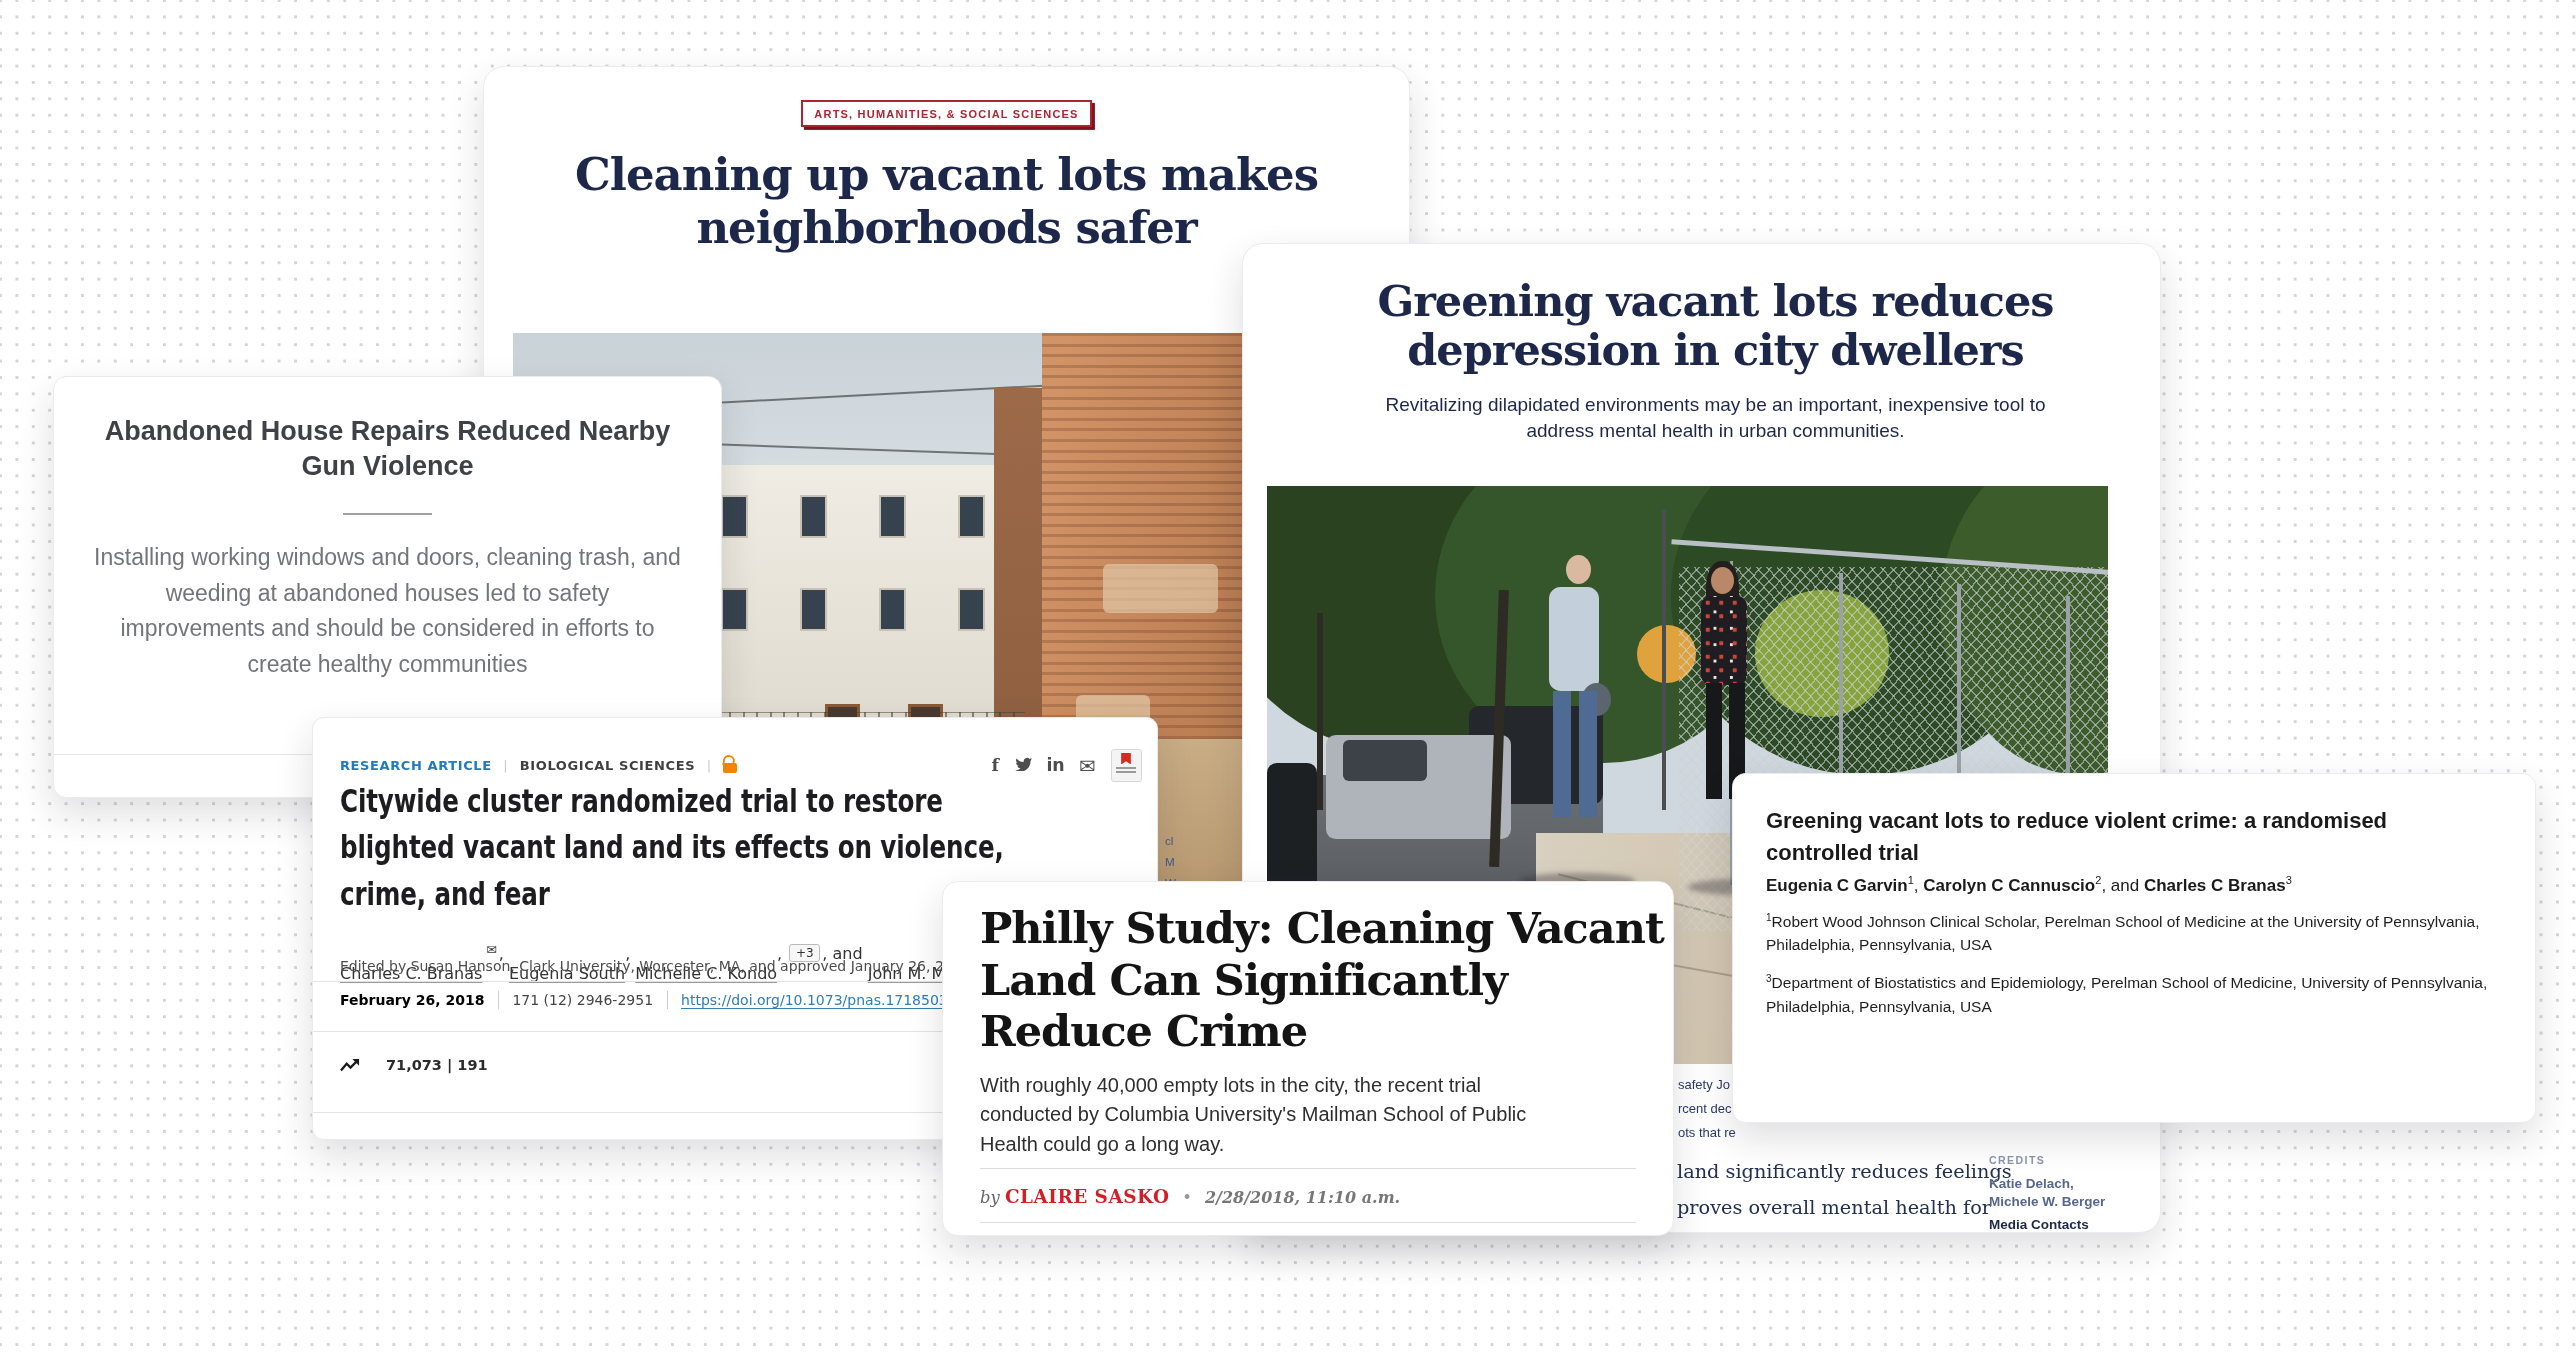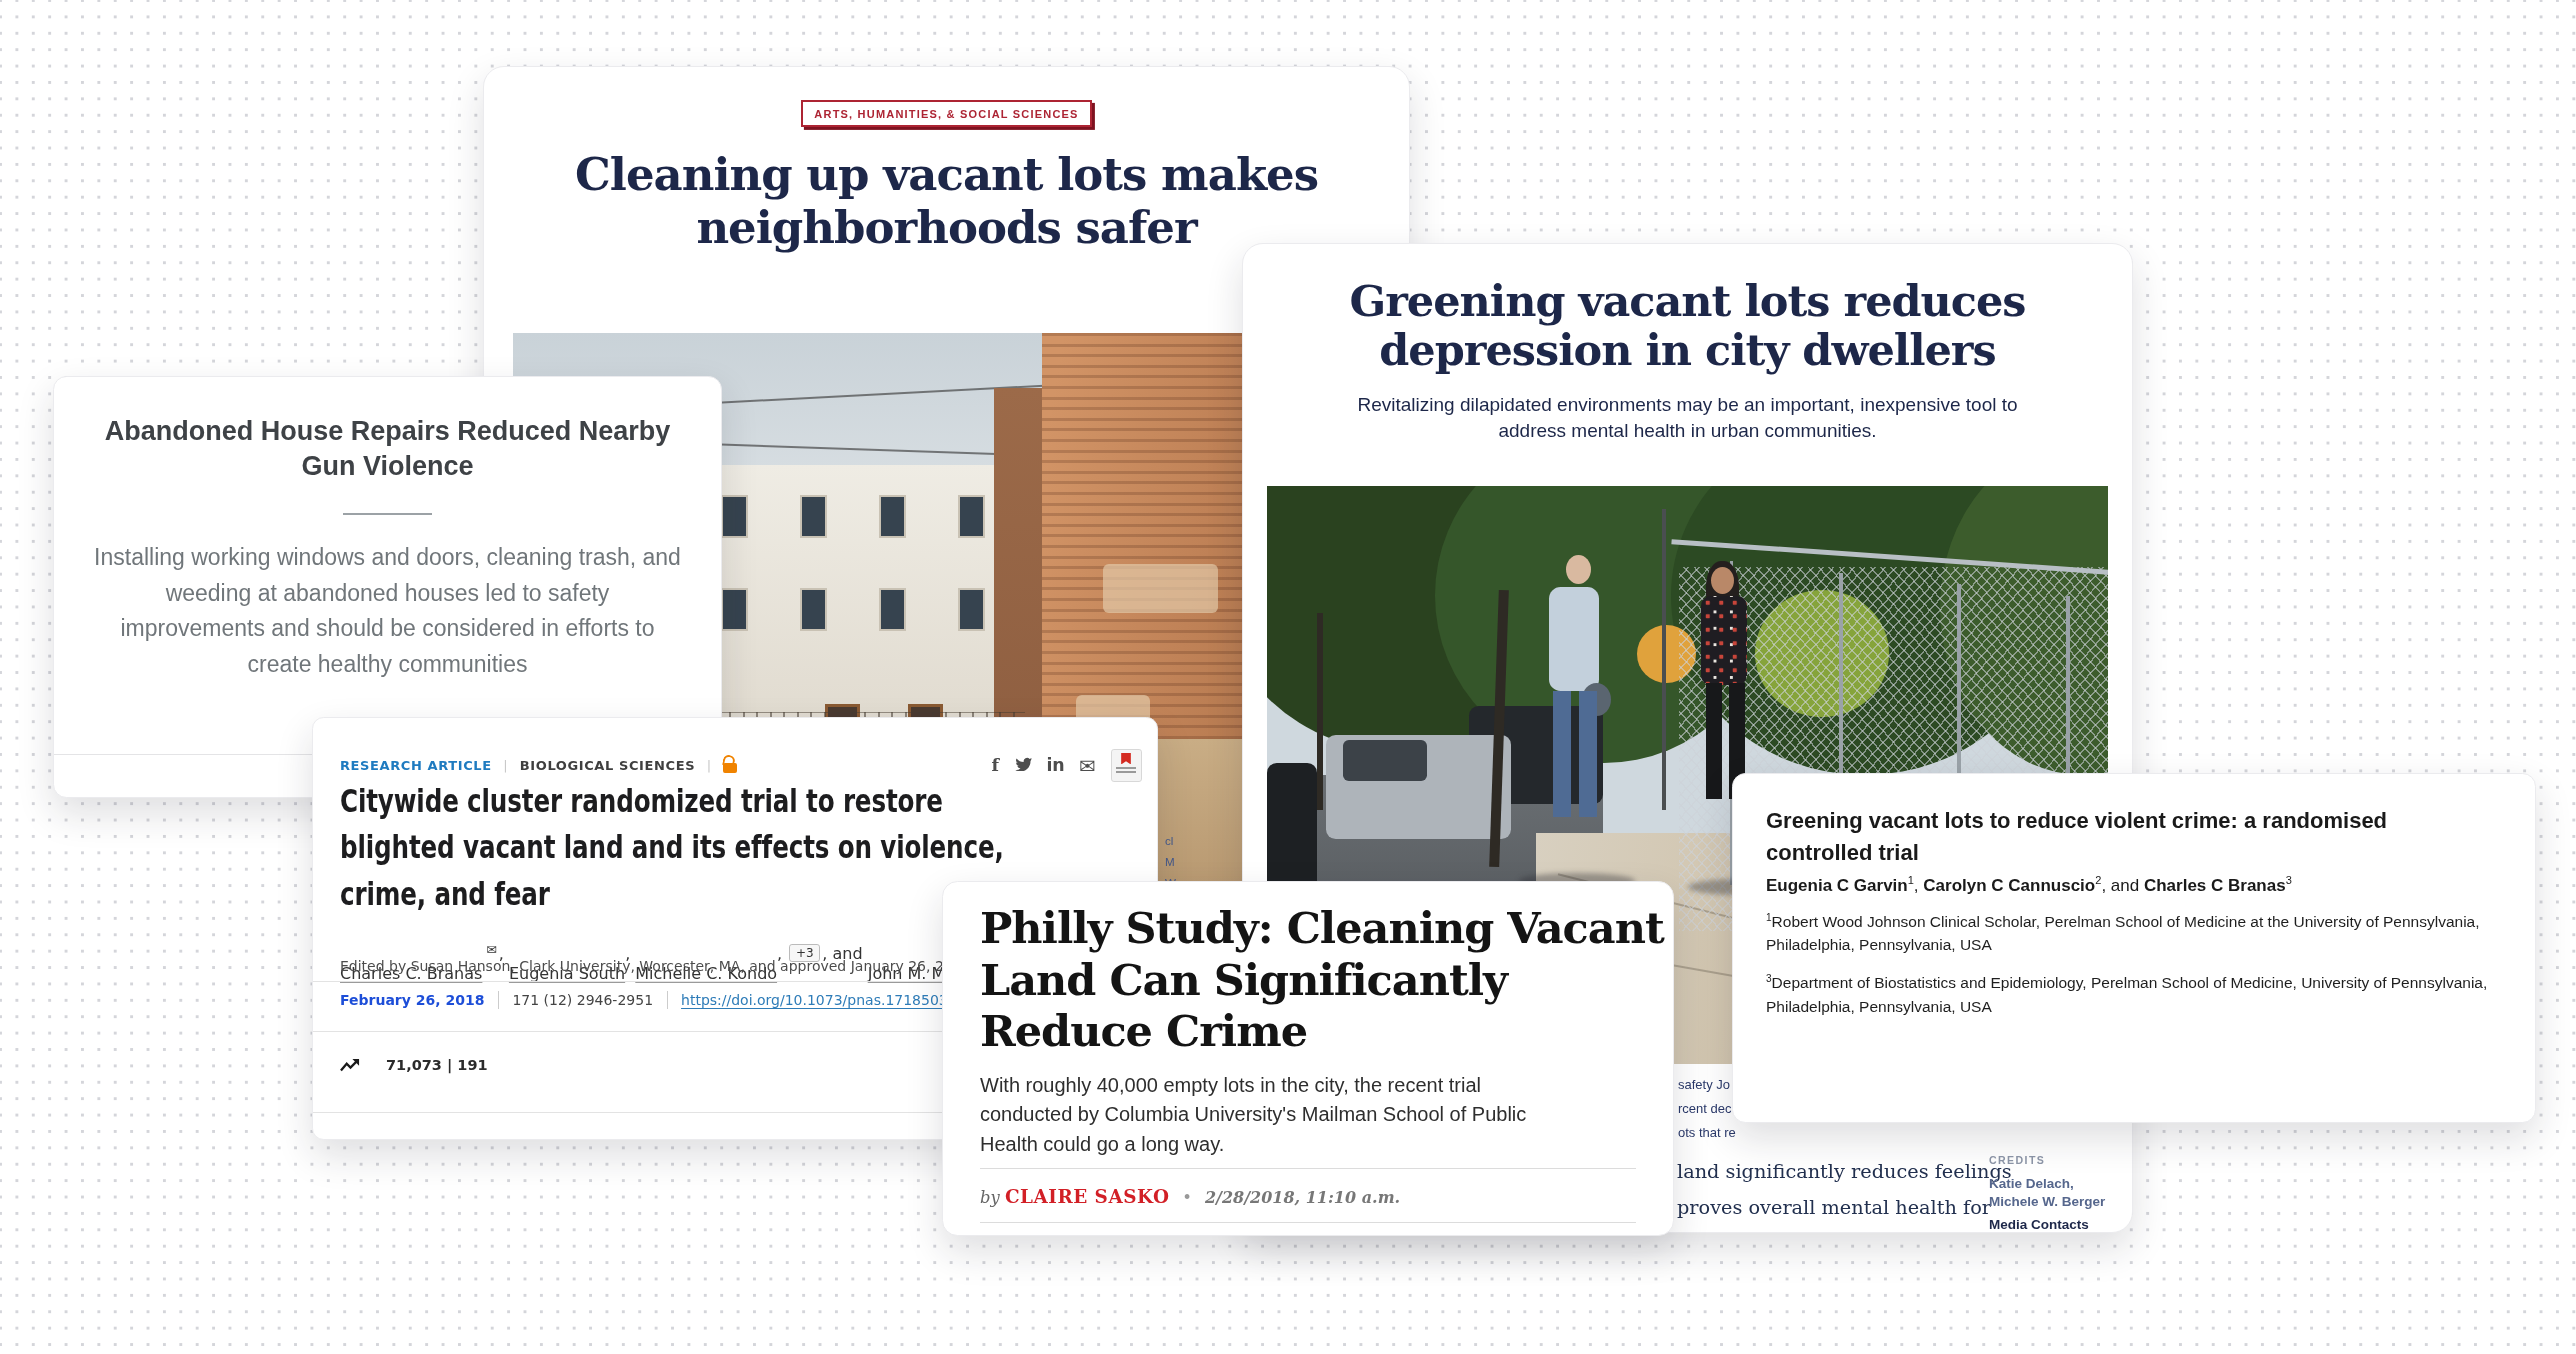--- a/index.html
+++ b/index.html
@@ -43,21 +43,21 @@
     border-top:1.9px solid rgba(70,60,50,.5);}
 
   
   .nih{left:53px;top:376px;width:667px;height:420px;border-radius:13.5px;z-index:2;text-align:center;color:#3e4246;}
   .nih .t{margin:37px 39px 0;font-size:27px;font-weight:700;line-height:1.3;}
   .nih .rule{width:89px;height:1.9px;background:#9ca2a6;margin:29px auto 0;}
   .nih .b{margin:25px 37px 0;font-size:23px;line-height:1.55;color:#70767a;}
   .nih .hairline{position:absolute;left:0;right:0;top:377px;border-top:1px solid #e4e4e6;}
 
   
-  .dep{left:1242px;top:243px;width:889px;height:988px;border-radius:21px;z-index:3;}
+  .dep{left:1242px;top:243px;width:889px;height:988px;border-radius:21px;z-index:3;padding-left:28px;}
   .dep .headline{margin-top:33px;text-align:center;font-size:43px;line-height:1.15;}
   .dep .sub{margin-top:16.4px;text-align:center;font-size:19px;line-height:1.38;color:#1d2749;}
   .dep-photo{left:24px;top:242px;width:841px;height:578px;background:#cfd8de;}
   .dep-caption{position:absolute;left:435px;top:829px;font-size:13px;line-height:24px;color:#2b3a6b;}
   .dep-body{position:absolute;left:434px;top:910px;font-family:"DejaVu Serif",serif;font-size:19.3px;
     line-height:36px;color:#22304f;}
   .dep-credits{position:absolute;left:746px;top:910px;width:133px;}
   .dep-credits .lbl{font-size:10.6px;font-weight:700;letter-spacing:1.4px;color:#8d96a8;}
   .dep-credits .names{margin-top:8.7px;font-size:13.5px;line-height:1.35;color:#56678d;font-weight:600;}
   .dep-credits .mc{margin-top:5.8px;font-size:13.5px;color:#1d2749;font-weight:600;}
@@ -112,21 +112,21 @@
   .pnas .authors{position:absolute;left:27px;top:205px;font-size:16px;color:#333;white-space:nowrap;display:flex;align-items:center;}
   .pnas .authors .al{text-decoration:underline;text-decoration-color:#9a9a9a;text-underline-offset:2.9px;margin-top:41px;}
   .pnas .authors .pre{white-space:pre;}
   .pnas .mailicon{font-size:12.6px;margin:0 1.9px 7.7px 3.9px;}
   .plus3{display:inline-block;border:1px solid #bbb;background:#f7f7f7;border-radius:2.9px;
     font-size:12px;padding:1px 5.8px;margin:0 1.9px;}
   .pnas .ailink{color:#2e7cb8;margin-left:13.5px;}
   .pnas .edited{position:absolute;left:27px;top:240px;font-size:14px;color:#4c4c4c;white-space:nowrap;}
   .pnas .hr1{position:absolute;left:0;right:0;top:263px;border-top:1px solid #e3e3e3;}
   .pnas .meta{position:absolute;left:27px;top:273px;display:flex;align-items:center;gap:13.5px;font-size:14px;color:#444;}
-  .pnas .meta .d{font-weight:700;color:#1d4ed8;}
+  .pnas .meta .d{font-weight:700;color:#000000;}
   .pnas .vsep{width:1px;height:18.4px;background:#ccc;}
   .pnas .doi{color:#2e7cb8;text-decoration:underline;text-underline-offset:2.9px;}
   .pnas .hr2{position:absolute;left:0;right:0;top:313px;border-top:1px solid #e3e3e3;}
   .pnas .metrics{position:absolute;left:27px;top:338px;display:flex;align-items:center;gap:25px;
     font-size:14.5px;color:#2b2b2b;font-weight:600;}
   .pnas .hr3{position:absolute;left:0;right:0;top:394px;border-top:1px solid #e3e3e3;}
 
   
   .philly{left:942px;top:881px;width:730px;height:353px;border-radius:15.5px;z-index:5;}
   .philly .t{position:absolute;left:37px;top:21px;font-family:"DejaVu Serif",serif;font-weight:700;

